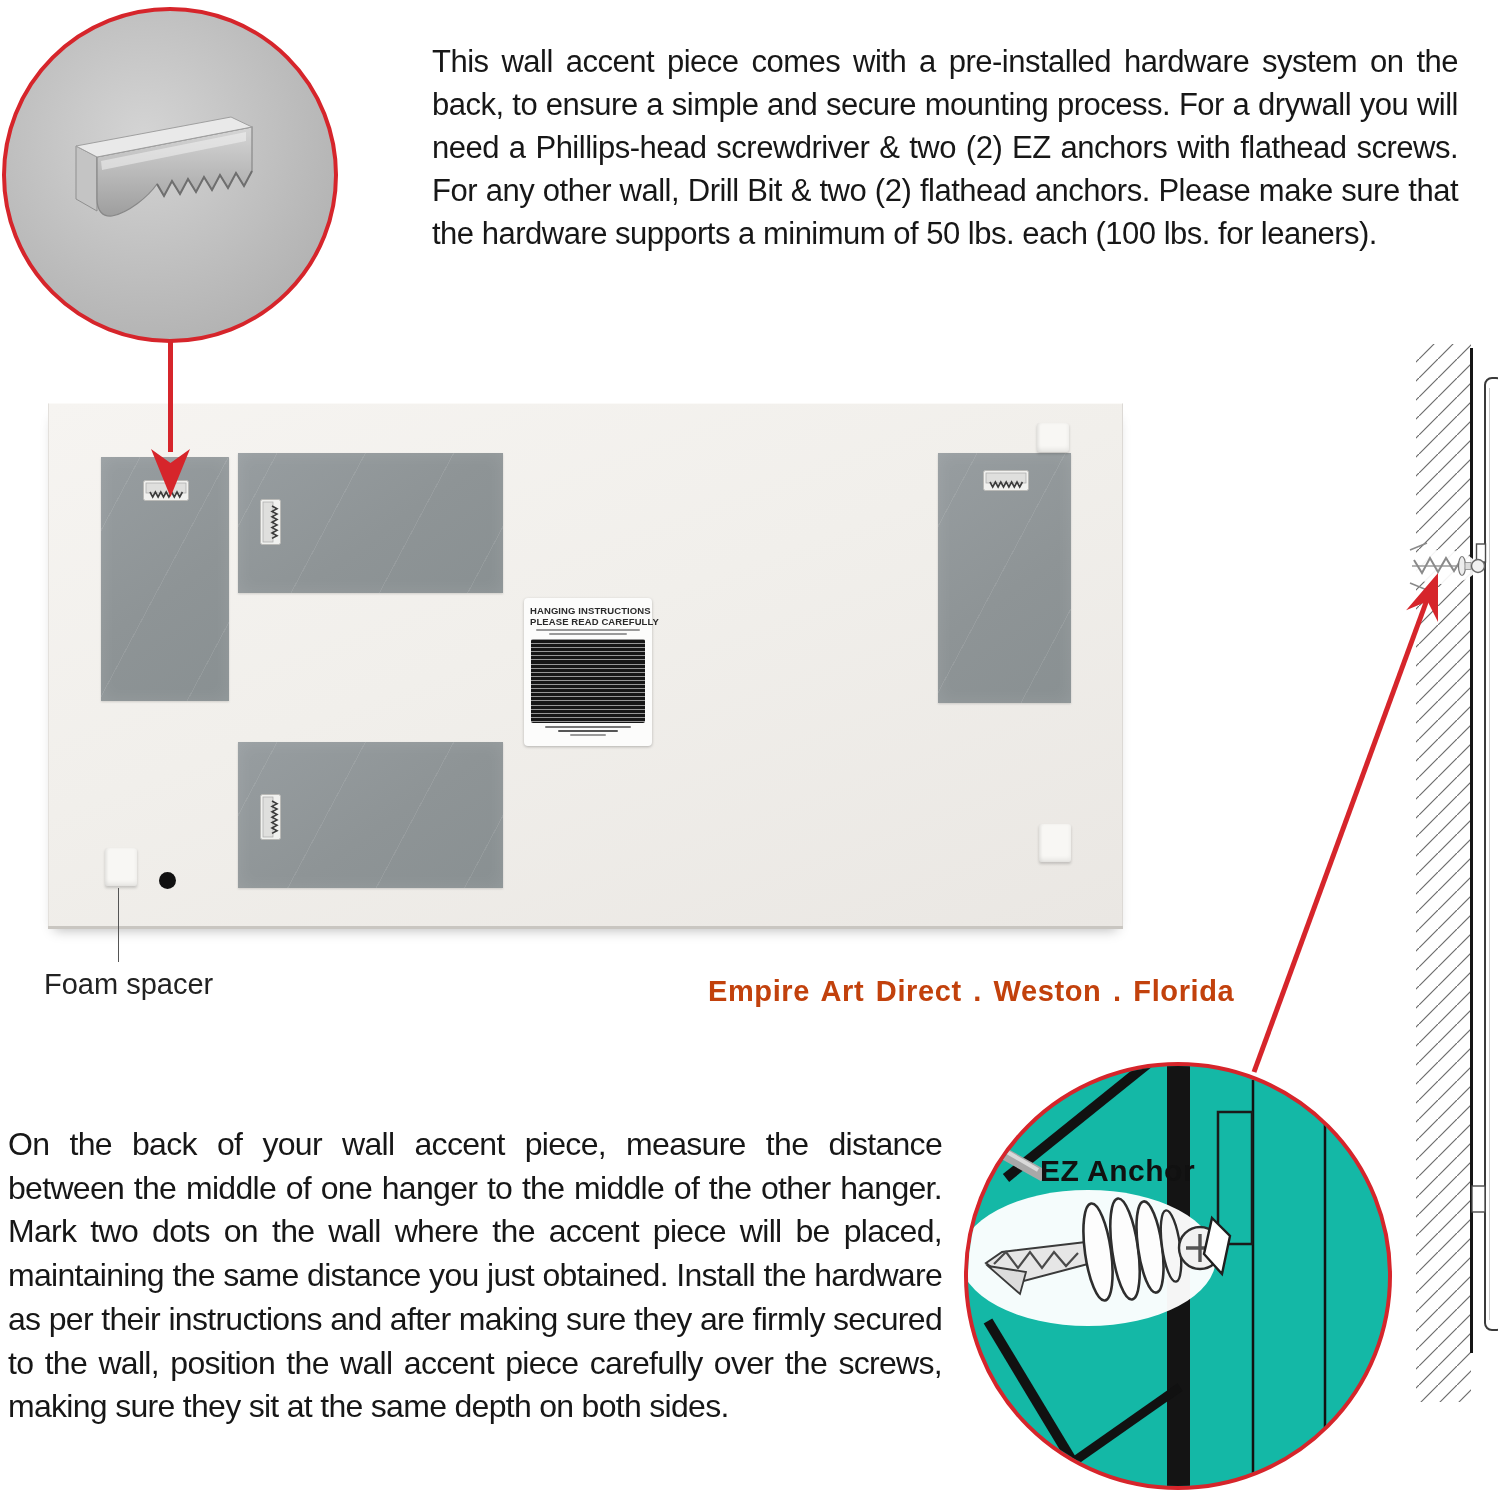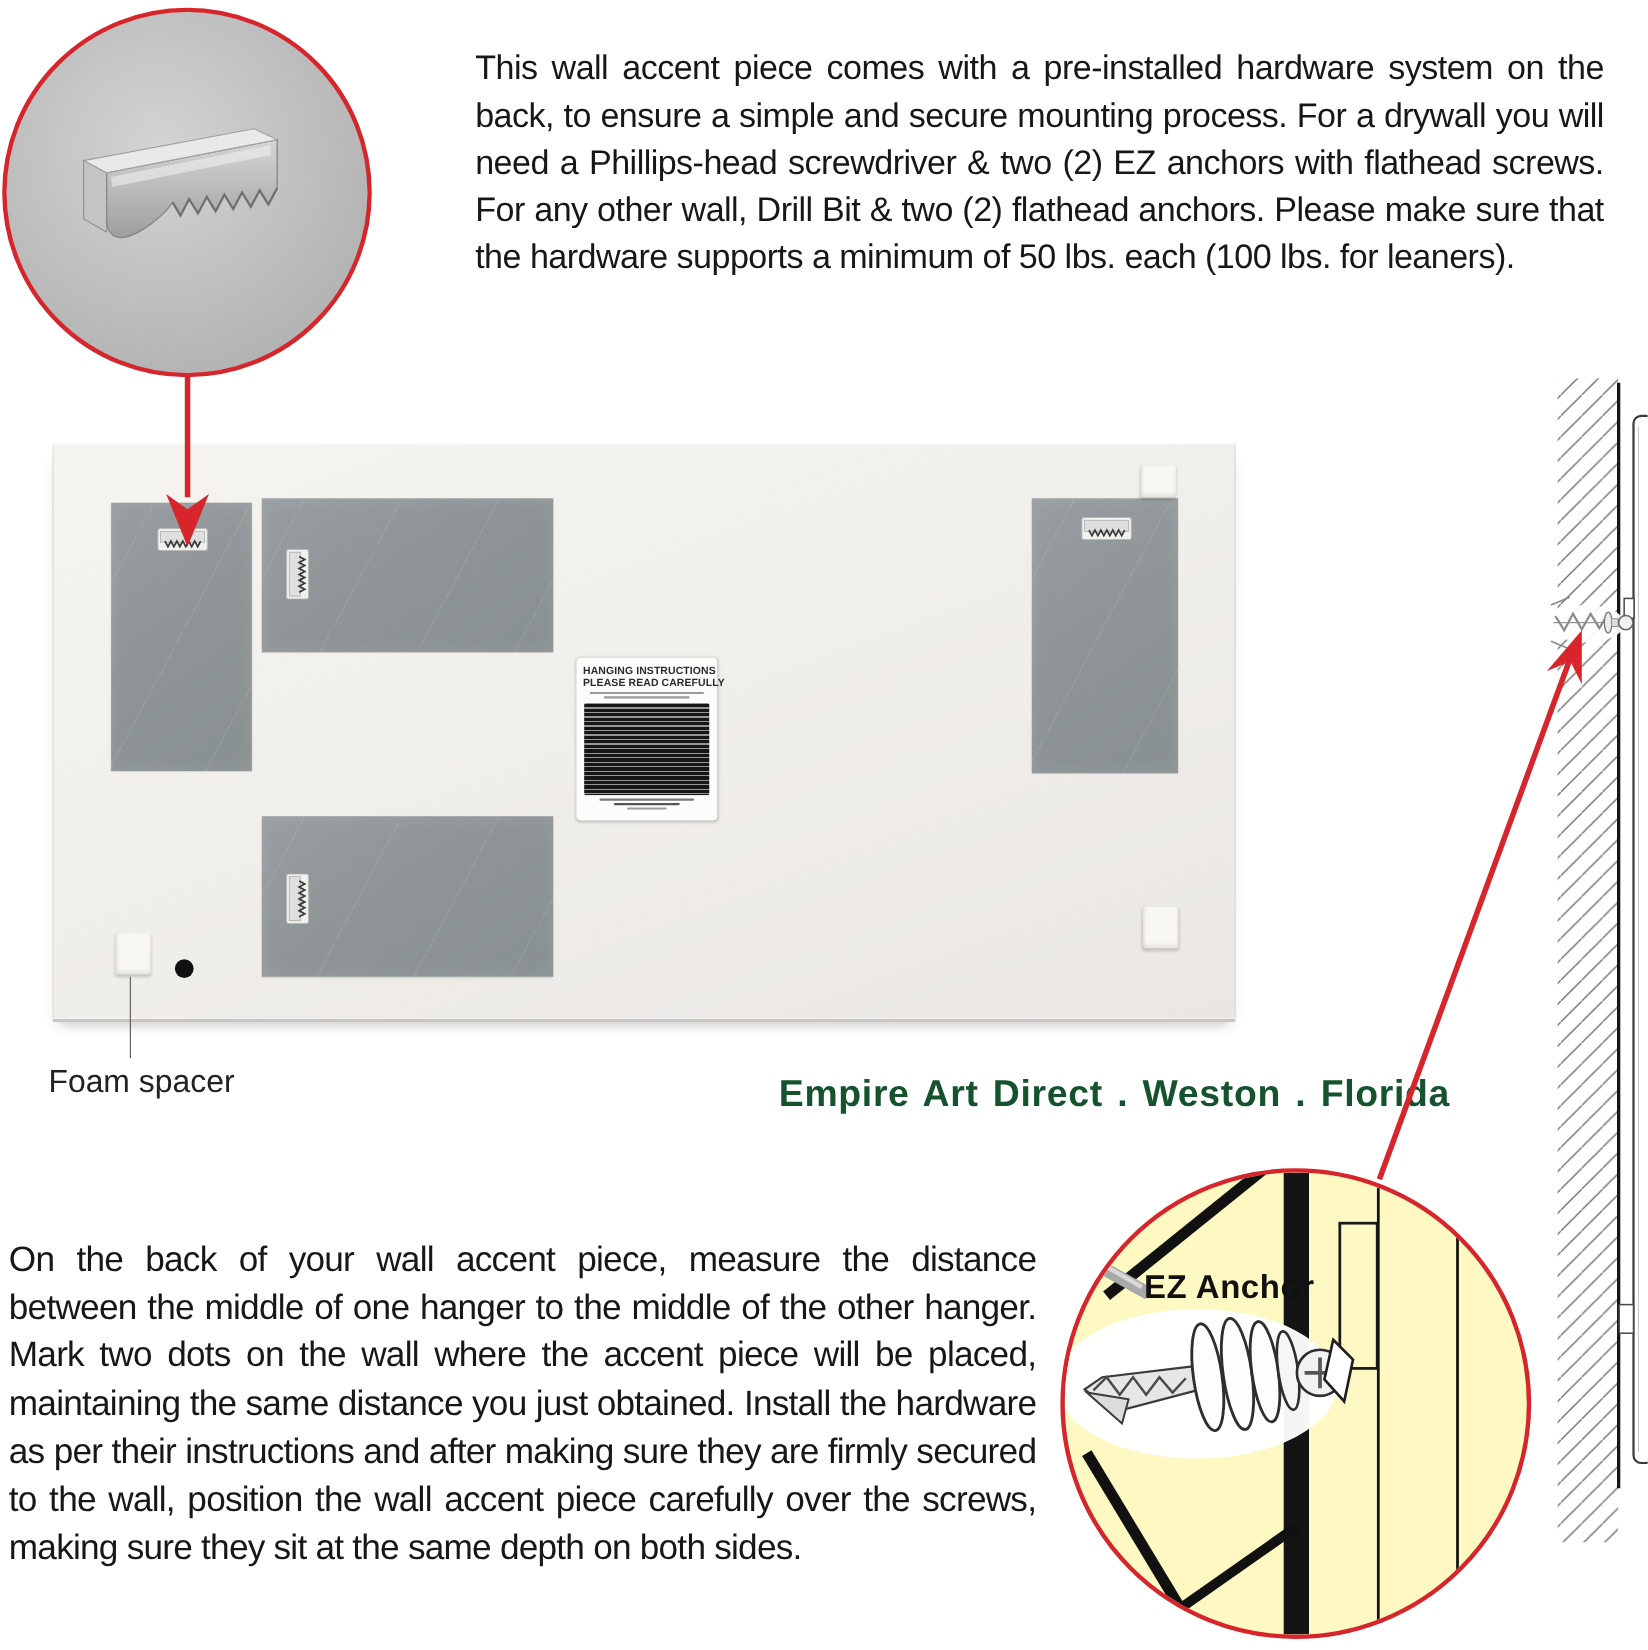--- a/index.html
+++ b/index.html
@@ -49,33 +49,33 @@
     border-radius:4px;box-shadow:0 1px 3px rgba(0,0,0,.25);padding:7px 6px 5px 6px;box-sizing:border-box;}
   .sticker .t{font-size:9.5px;font-weight:bold;line-height:11px;text-align:center;
     color:#2b2b2b;letter-spacing:.1px;white-space:nowrap;}
   .faux{background:#9a9a9a;height:2px;margin:2px auto;border-radius:1px;}
   .sticker-black{margin:4px 1px 3px 1px;height:84px;border-radius:2px;background-color:#161616;
     background-image:repeating-linear-gradient(180deg, rgba(255,255,255,.55) 0 1px, transparent 1px 4.1px);}
 
   
   .pointer-line{left:118px;top:888px;width:1px;height:74px;background:#555;z-index:3;}
   .foam-label{left:44px;top:968px;font-size:29px;color:#222;}
-  .brand{left:708px;top:975px;font-size:34px;font-weight:bold;color:#14532d;
+  .brand{left:708px;top:975px;font-size:29px;font-weight:bold;color:#c2410c;
     letter-spacing:.6px;word-spacing:3px;}
 
   
   .instr{left:8px;top:1092px;width:934px;font-size:32px;line-height:43.7px;
     letter-spacing:-0.7px;text-align:justify;color:#171717;margin-top:31px;}
 
   
   .wall-svg{left:1400px;top:340px;width:98px;height:1160px;z-index:1;}
 
   
   .ez-inset{left:964px;top:1062px;width:420px;height:420px;border:4px solid #d6252b;
-    border-radius:50%;overflow:hidden;background:#fef9c3;z-index:6;}
+    border-radius:50%;overflow:hidden;background:#14b8a6;z-index:6;}
   .ez-label{position:absolute;left:72px;top:88px;font-size:30px;font-weight:bold;color:#111;
     letter-spacing:.5px;z-index:2;}
 </style>
 </head>
 <body>
 
 <div class="abs hanger-inset">
   <svg width="328" height="328" viewBox="0 0 328 328">
     <defs>
       <linearGradient id="metalFront" x1="0" y1="0" x2="0" y2="1">

